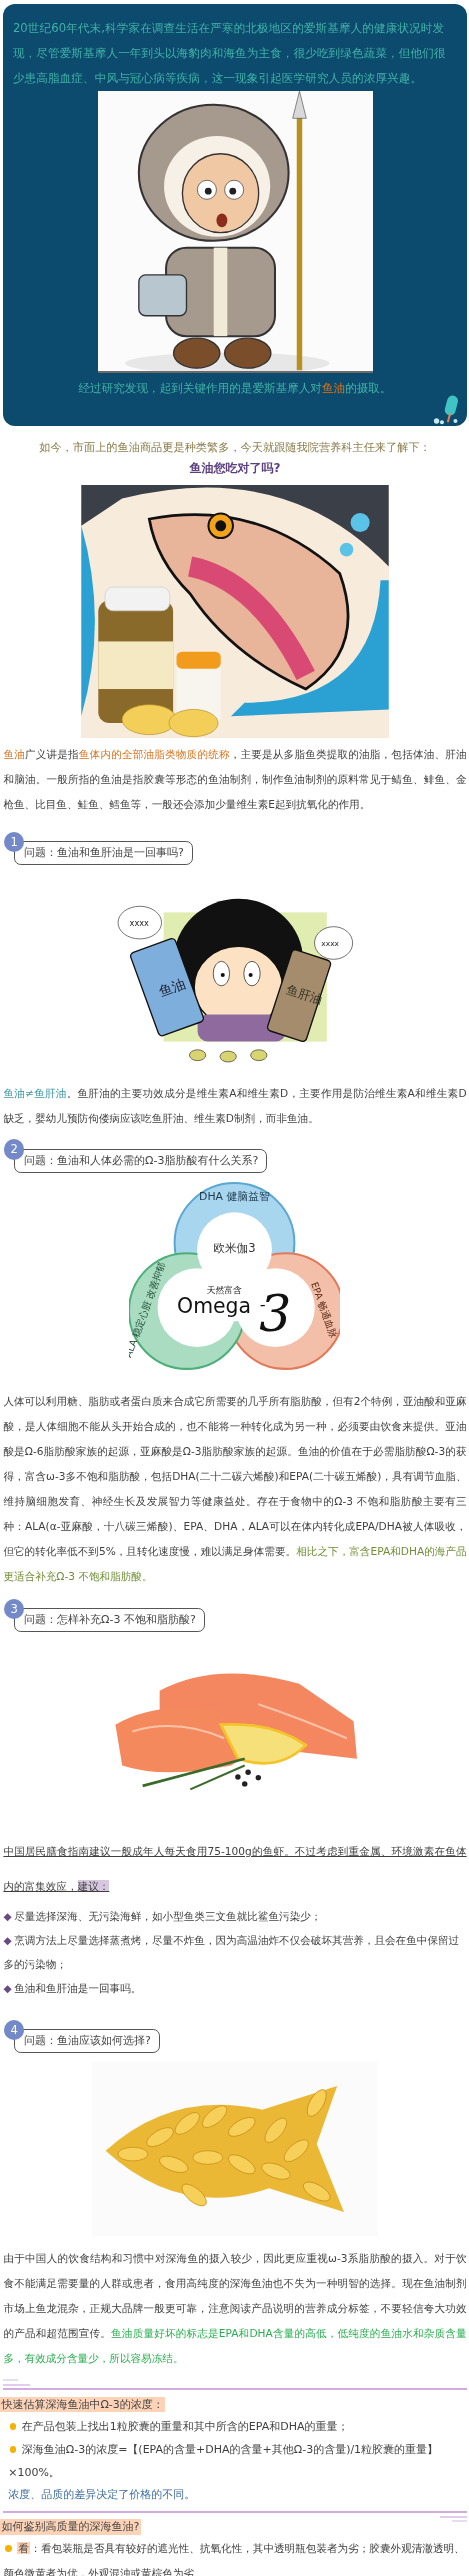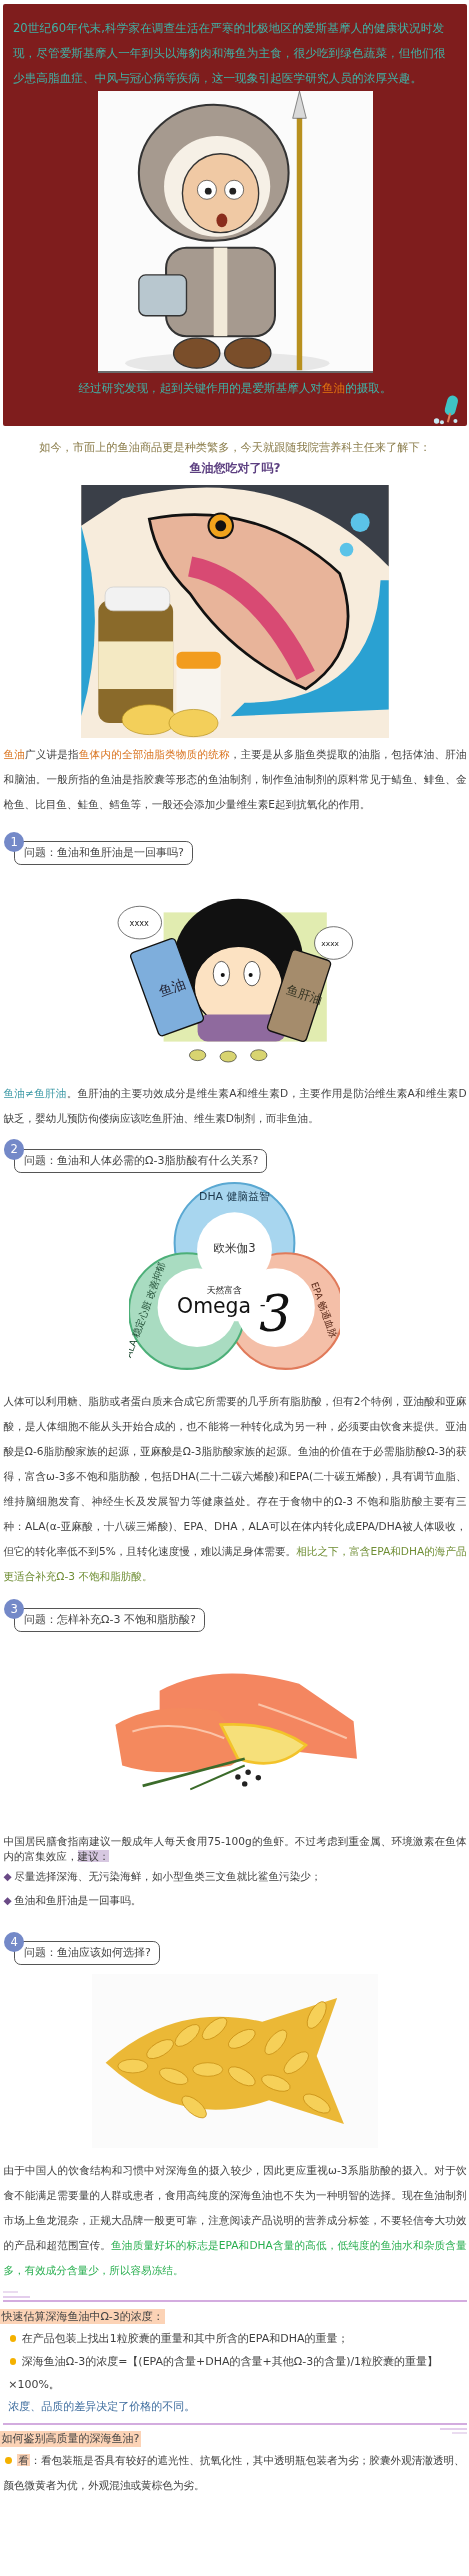--- a/index.html
+++ b/index.html
@@ -30,21 +30,21 @@
   .center-title { margin-top: 6.8px; }
   .center-title span { background: #fcd3b6; font-size: 11px; padding: 1.4px 1.4px; color: #444; }
 
   svg { display: block; }
 </style>
 </head>
 <body>
 
 <div class="page">
 
-  <section style="margin:4.1px 3.4px 0 3.4px;background:#7f1d1d;border-radius:2px;height:422px;position:relative;padding:12.3px 9.5px 0 9.5px;">
+  <section style="margin:4.1px 3.4px 0 3.4px;background:#0c4a6e;border-radius:12px;height:422px;position:relative;padding:12.3px 9.5px 0 9.5px;">
     <p class="intro-text">20世纪60年代末,科学家在调查生活在严寒的北极地区的爱斯基摩人的健康状况时发现，尽管爱斯基摩人一年到头以海豹肉和海鱼为主食，很少吃到绿色蔬菜，但他们很少患高脂血症、中风与冠心病等疾病，这一现象引起医学研究人员的浓厚兴趣。</p>
     <div style="position:absolute;left:95px;top:87px;width:275px;height:282px;background:#fbfbfb;border-bottom:2px solid #6b6b6b;overflow:hidden;">
       <svg width="275" height="282" viewBox="0 0 404 414">
         <ellipse cx="190" cy="400" rx="150" ry="16" fill="#e7e7e7"></ellipse>
         <rect x="292" y="20" width="8" height="390" fill="#b8901e"></rect>
         <polygon points="296,0 306,40 286,40" fill="#d9d9d9" stroke="#555"></polygon>
         <ellipse cx="170" cy="120" rx="110" ry="100" fill="#a69a8f" stroke="#333" stroke-width="3"></ellipse>
         <ellipse cx="175" cy="140" rx="78" ry="74" fill="#f6f0e6"></ellipse>
         <ellipse cx="180" cy="150" rx="56" ry="58" fill="#f0c9a4" stroke="#333" stroke-width="2"></ellipse>
         <circle cx="160" cy="145" r="14" fill="#fff" stroke="#333"></circle>
@@ -178,25 +178,26 @@
       <path d="M185,120 Q260,115 310,150 Q270,190 210,170 Z" fill="#f6e07a" stroke="#f3c32a" stroke-width="4"></path>
       <path d="M70,210 L220,170" stroke="#3b6b2a" stroke-width="4"></path>
       <path d="M140,215 L220,180" stroke="#3b6b2a" stroke-width="3"></path>
       <circle cx="210" cy="197" r="4" fill="#222"></circle>
       <circle cx="225" cy="190" r="4" fill="#222"></circle>
       <circle cx="240" cy="198" r="4" fill="#222"></circle>
       <circle cx="220" cy="207" r="4" fill="#222"></circle>
     </svg>
   </div>
 
-  <p class="para" style="margin-top:13.6px;line-height:15px;">
+  <p class="para" style="margin-top:13.6px;line-height:35px;text-decoration:underline;">
     <span>中国居民膳食指南建议一般成年人每天食用75-100g的鱼虾。不过考虑到重金属、环境激素在鱼体内的富集效应，</span><span class="highlight-purple">建议：</span>
   </p>
   <ul style="list-style:none;padding:0 3.4px;">
     <li style="line-height:24px;"><span class="bullet">◆</span><span>尽量选择深海、无污染海鲜，如小型鱼类三文鱼就比鲨鱼污染少；</span></li>
+    <li style="line-height:24px;"><span class="bullet">◆</span><span>烹调方法上尽量选择蒸煮烤，尽量不炸鱼，因为高温油炸不仅会破坏其营养，且会在鱼中保留过多的污染物；</span></li>
     <li style="line-height:24px;"><span class="bullet">◆</span><span>鱼油和鱼肝油是一回事吗。</span></li>
   </ul>
 
   <div class="q" style="margin-top:20.4px;">
     <div class="q-num">4</div>
     <div class="q-box">问题：鱼油应该如何选择?</div>
   </div>
 
   <div style="margin:9.5px 0 0 92px;width:286px;height:174px;background:#fbfbfb;position:relative;">
     <svg width="286" height="174" viewBox="0 0 420 255">

